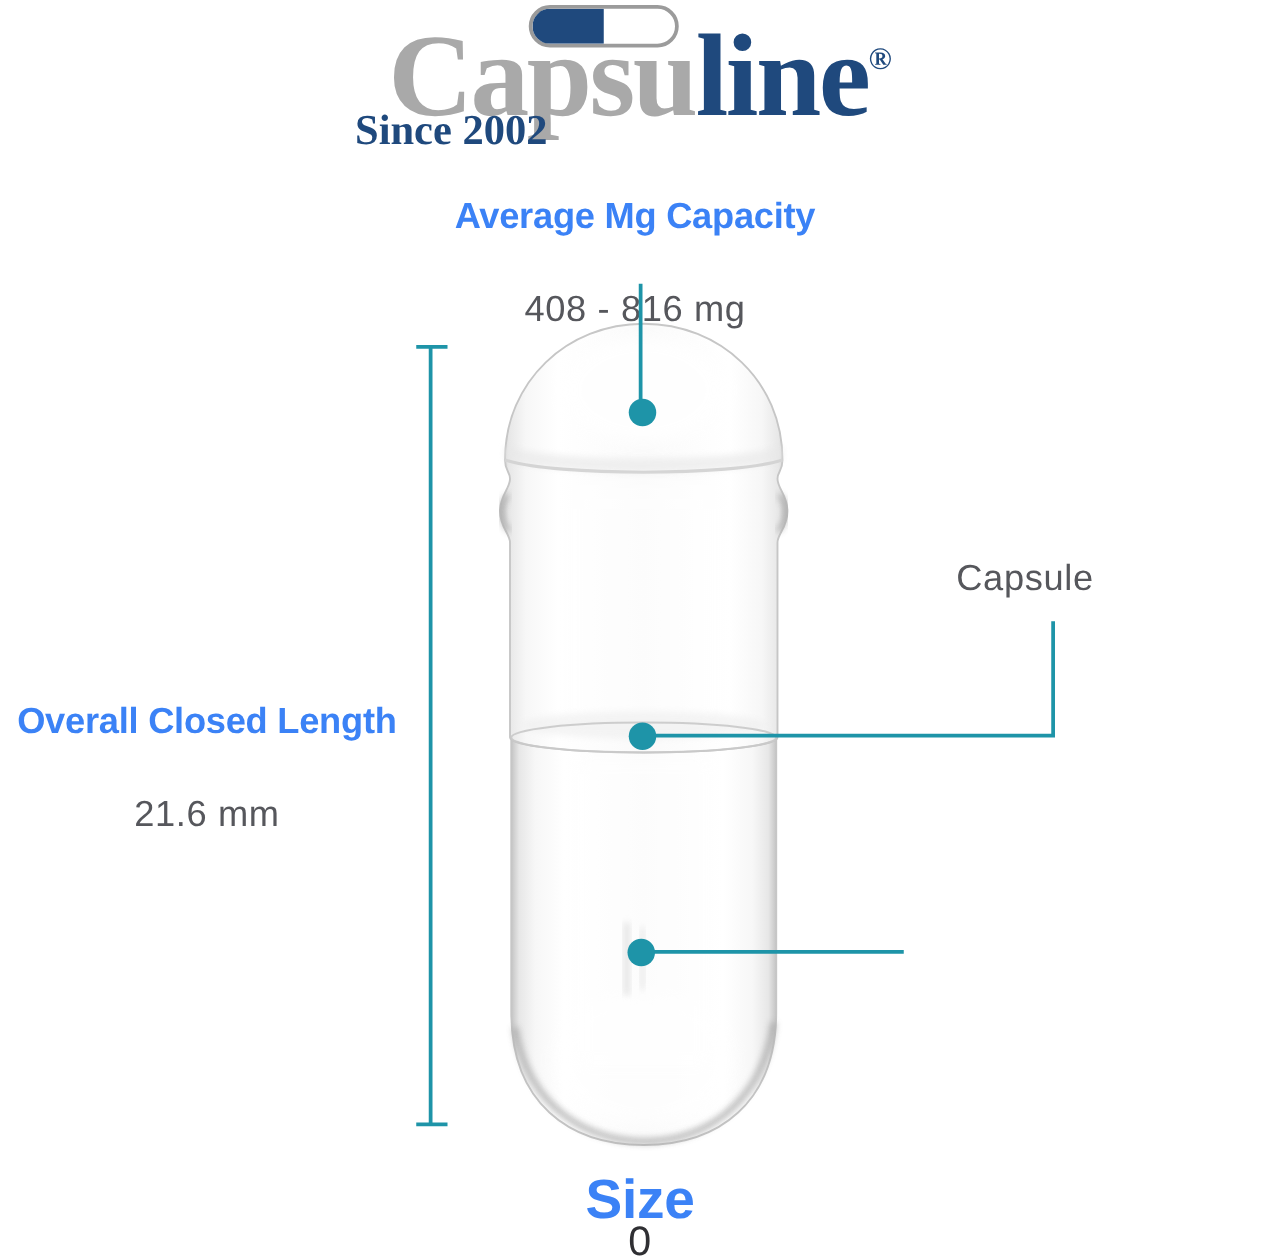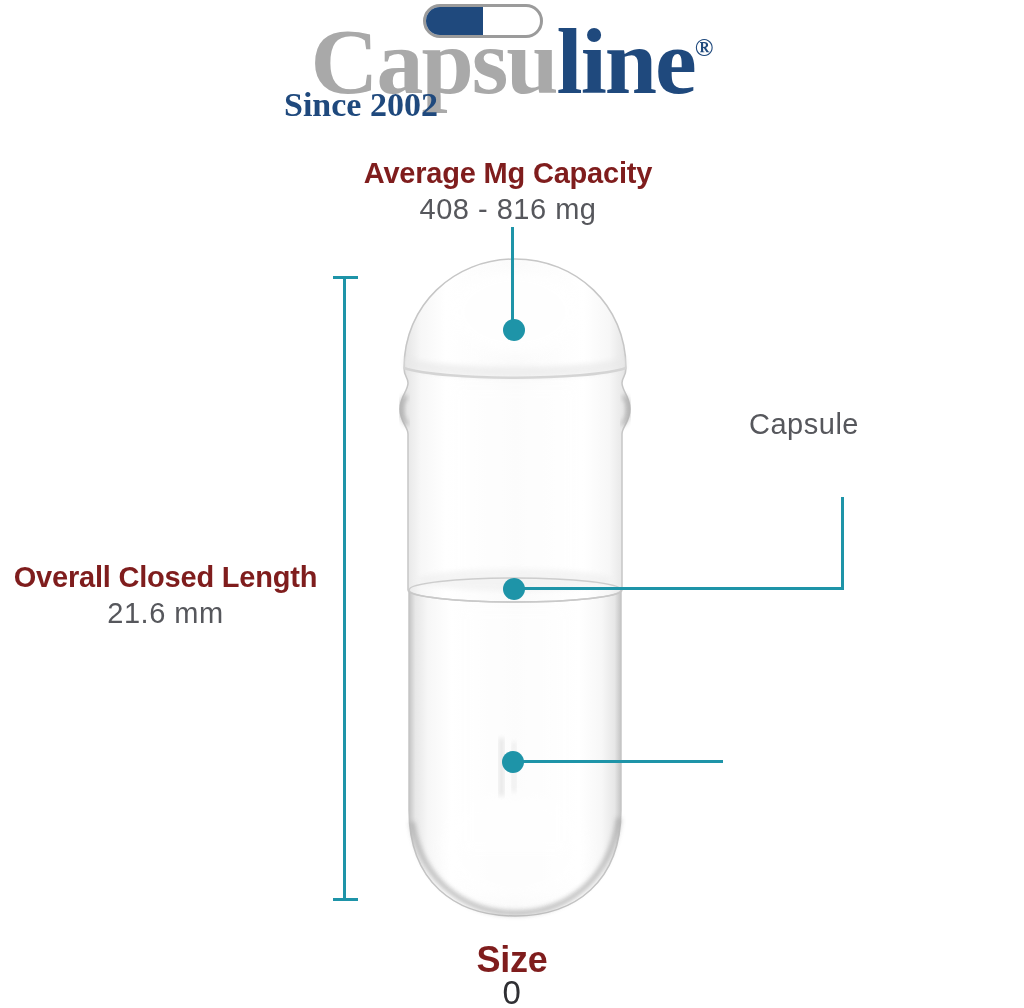--- a/index.html
+++ b/index.html
@@ -25,29 +25,29 @@
   }
   .logo-pill .half{position:absolute;left:0;top:0;width:50%;height:100%;background:var(--brand-navy);}
   .tagline{
     left:262px;top:86px;width:500px;text-align:left;text-indent:22px;
     font-family:"Liberation Serif", serif;font-weight:700;font-size:34px;line-height:38px;
     color:var(--brand-navy);
   }
 
   
   .callout{text-align:center;}
-  .c-title{font-weight:700;color:#7f1d1d;font-size:29px;line-height:36px;letter-spacing:-0.2px;}
-  .c-value{font-weight:400;color:#56575c;font-size:29px;line-height:36px;letter-spacing:0.5px;}
+  .c-title{font-weight:700;color:#3b82f6;font-size:29px;line-height:36px;letter-spacing:-0.2px;}
+  .c-value{font-weight:400;color:#56575c;font-size:29px;line-height:36px;letter-spacing:0.5px;margin-top:39px;}
   .avg{left:258px;top:155px;width:500px;}
-  .farma{left:620px;top:406px;width:368px;}
+  .farma{left:636px;top:406px;width:368px;}
   .farma .c-title{margin-top:-6px;}
   .ocl{left:-12px;top:559px;width:355px;}
   .vol{left:656px;top:706px;width:368px;}
   .size{left:362px;top:940px;width:300px;}
-  .size .c-title{font-size:36px;line-height:40px;}
+  .size .c-title{font-size:44px;line-height:40px;}
   .size .c-value{font-size:33px;line-height:34px;margin-top:-4px;color:#2f2f33;}
 
   
   .tline{background:var(--accent);}
   .dot{width:22px;height:22px;border-radius:50%;background:var(--accent);}
   .lead-mg{left:511px;top:227px;width:3px;height:103px;}
   .dot-mg{left:503px;top:319px;}
   .lead-farma-v{left:841px;top:497px;width:3px;height:92px;}
   .lead-farma-h{left:514px;top:587px;width:330px;height:3px;}
   .dot-farma{left:503px;top:578px;}

